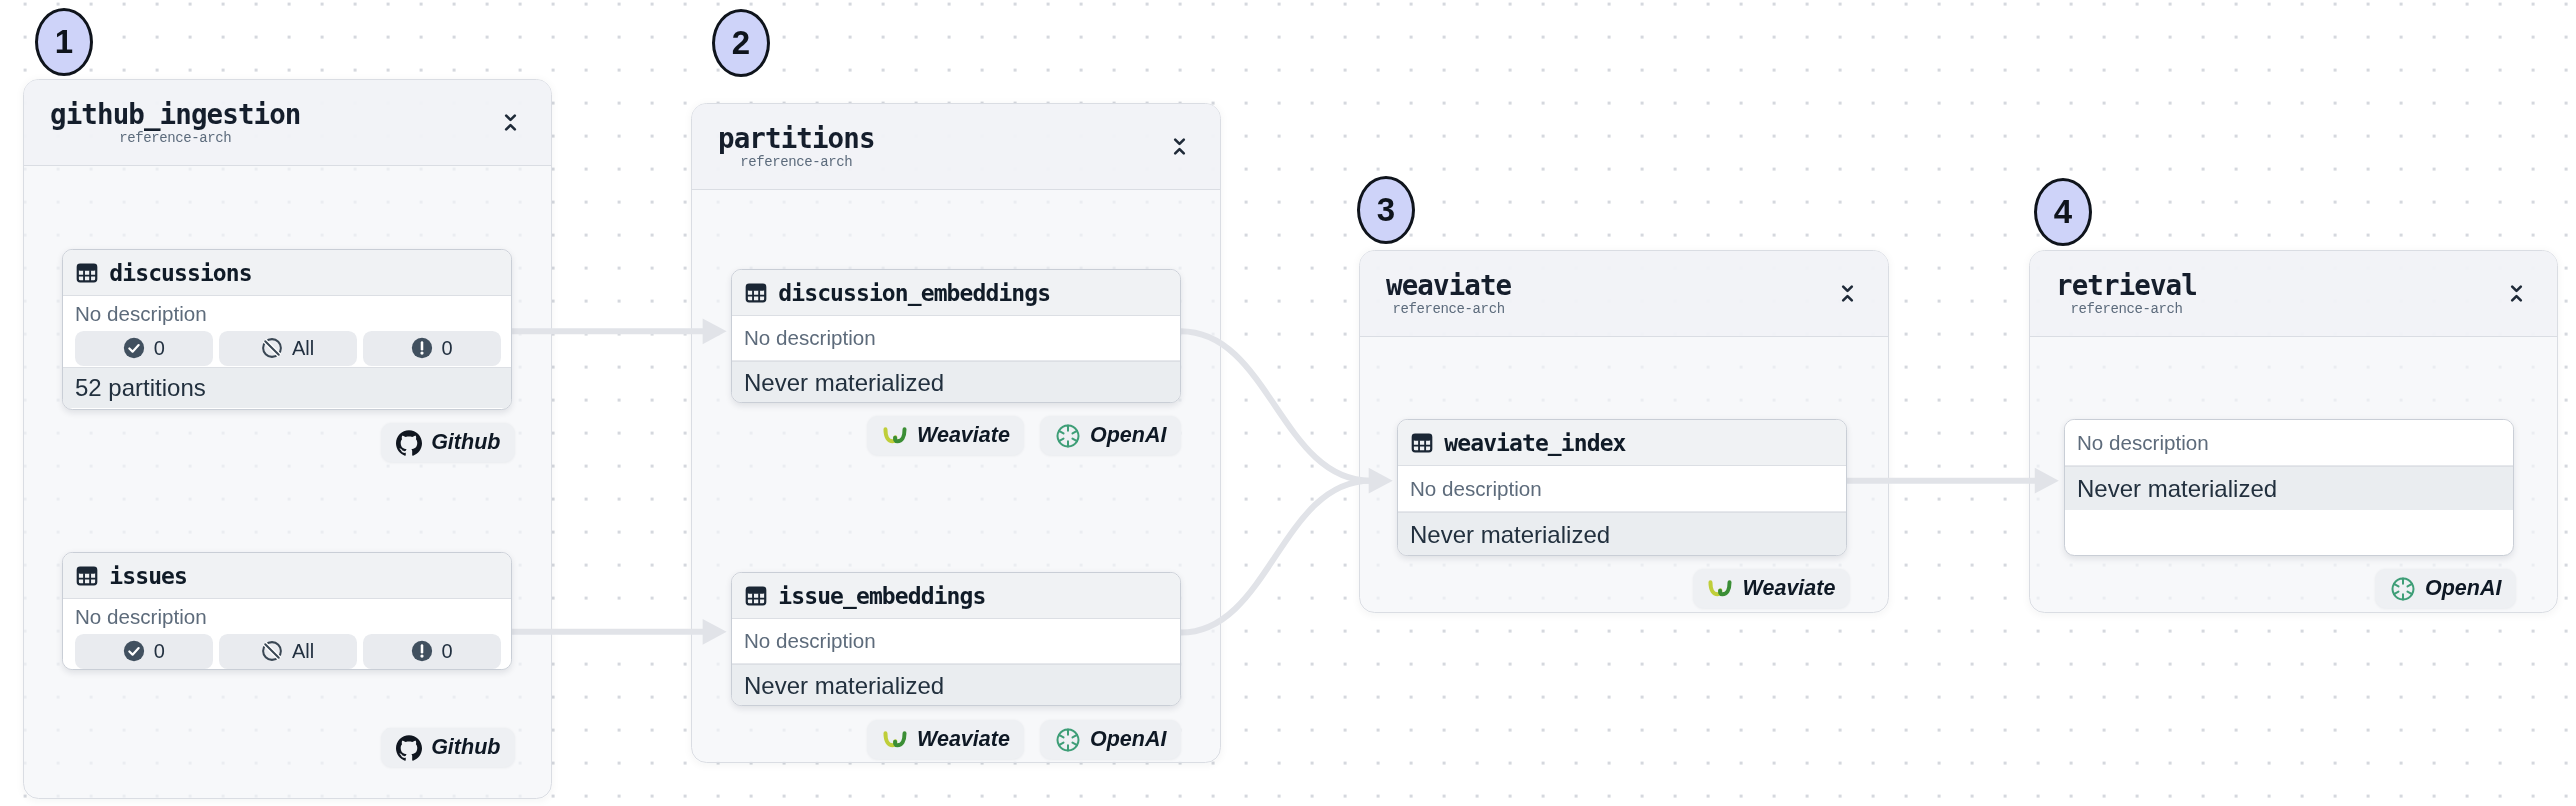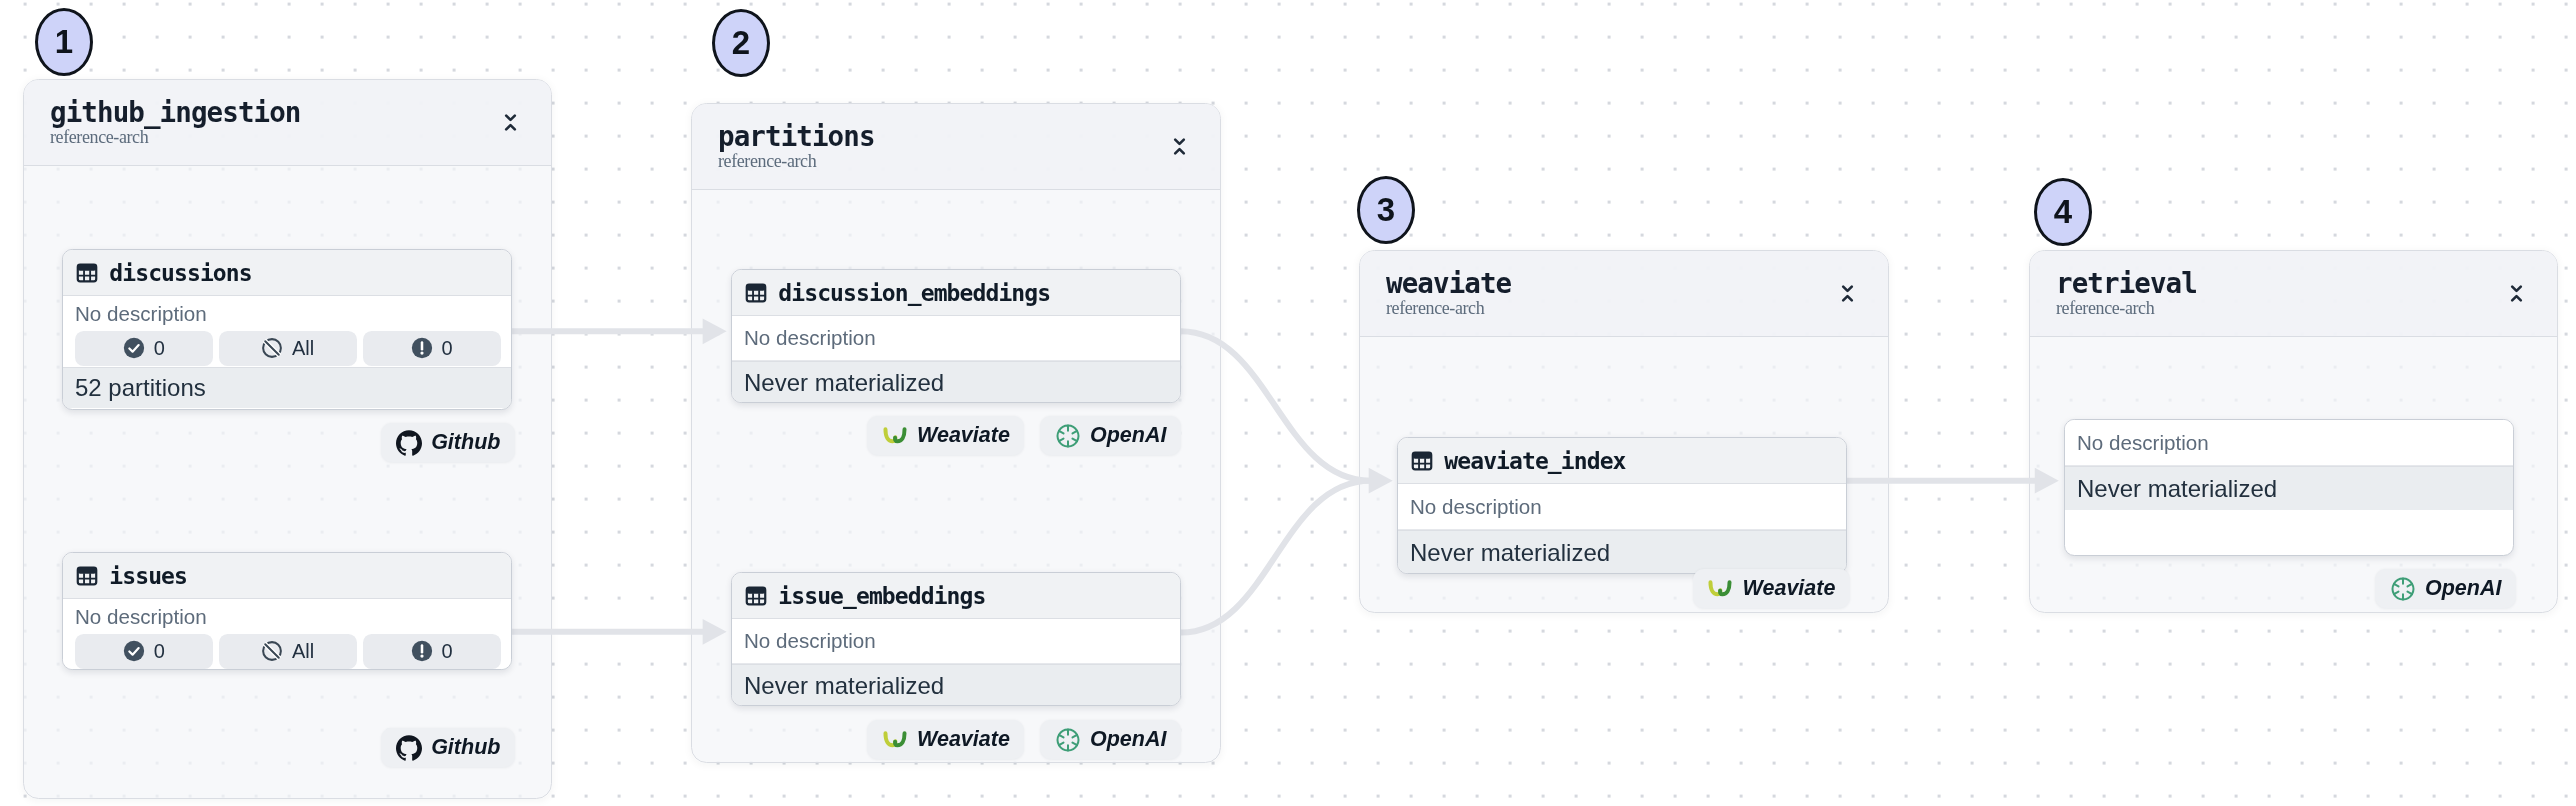--- a/index.html
+++ b/index.html
@@ -24,22 +24,22 @@
     position:relative;height:86px;border-bottom:1.7px solid #DADDE3;
     background:rgba(241,242,246,0.9);border-radius:13.7px 13.7px 0 0;
     display:flex;align-items:center;justify-content:space-between;
     padding:0 31px 0 26px;box-sizing:border-box;
   }
   .g-title{
     margin:0;font-family:"DejaVu Sans Mono",monospace;font-size:27.5px;
     font-weight:600;color:#151E2C;line-height:1.1;letter-spacing:-0.9px;
   }
   .g-sub{
-    font-family:Liberation Serif, serif;font-size:18px;color:#5C6B7C;
-    line-height:1.15;letter-spacing:-0.4px;
+    font-family:Liberation Mono, monospace;font-size:14px;color:#5C6B7C;
+    line-height:1.15;letter-spacing:-0.4px;text-align:center;
   }
   .collapse{display:inline-flex;cursor:pointer;}
   
   .num{
     position:absolute;width:52px;height:62px;border-radius:50%;
     background:#CED3F9;border:3.4px solid #0F141C;z-index:5;
     display:flex;align-items:center;justify-content:center;
     font-size:33px;font-weight:bold;color:#0F141C;
   }
   .n1{left:35px;top:7.7px;}
@@ -51,21 +51,21 @@
   
   .asset{
     position:absolute;width:450px;background:#fff;border:1.7px solid #C9CED6;
     border-radius:10.3px;box-shadow:0 2.6px 6.9px rgba(23,34,48,0.10);
     z-index:3;box-sizing:border-box;overflow:hidden;cursor:pointer;
   }
   .a-discussions{left:62px;top:249px;height:161px;}
   .a-issues{left:62px;top:552px;height:118px;}
   .a-demb{left:731px;top:269px;height:134px;}
   .a-iemb{left:731px;top:572px;height:134px;}
-  .a-windex{left:1397px;top:419px;height:137px;margin-top:18px;}
+  .a-windex{left:1397px;top:419px;height:137px;}
   .a-oretr{left:2064px;top:419px;height:137px;}
   .a-hd{
     height:46px;background:#F0F2F4;border-bottom:1.7px solid #DCDFE4;
     display:flex;align-items:center;gap:10.3px;padding:0 12px;box-sizing:border-box;
   }
   .a-name{
     font-family:"DejaVu Sans Mono",monospace;font-size:23px;font-weight:600;
     color:#101B27;letter-spacing:-0.9px;white-space:nowrap;
   }
   .a-desc{

